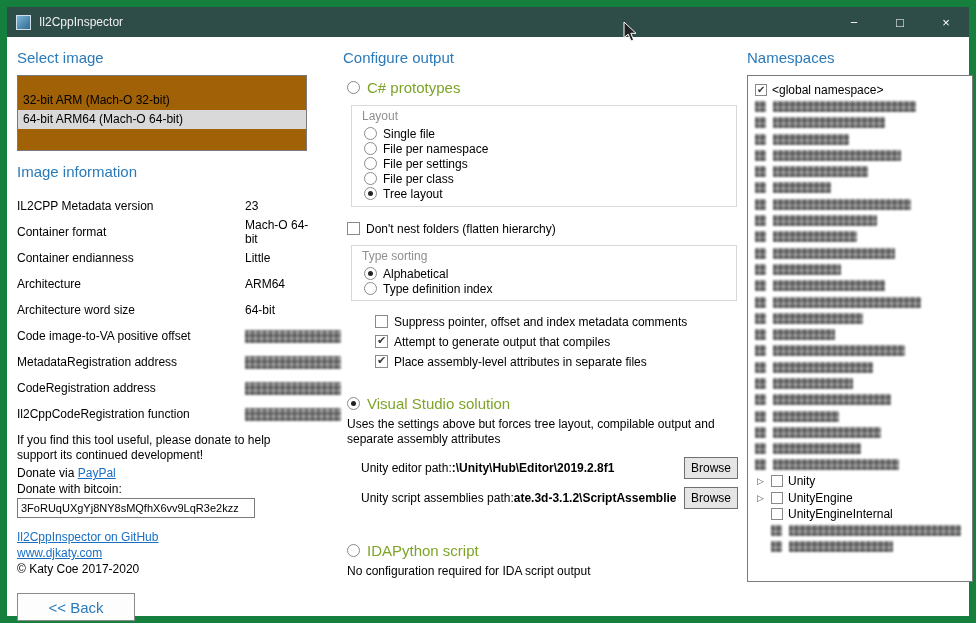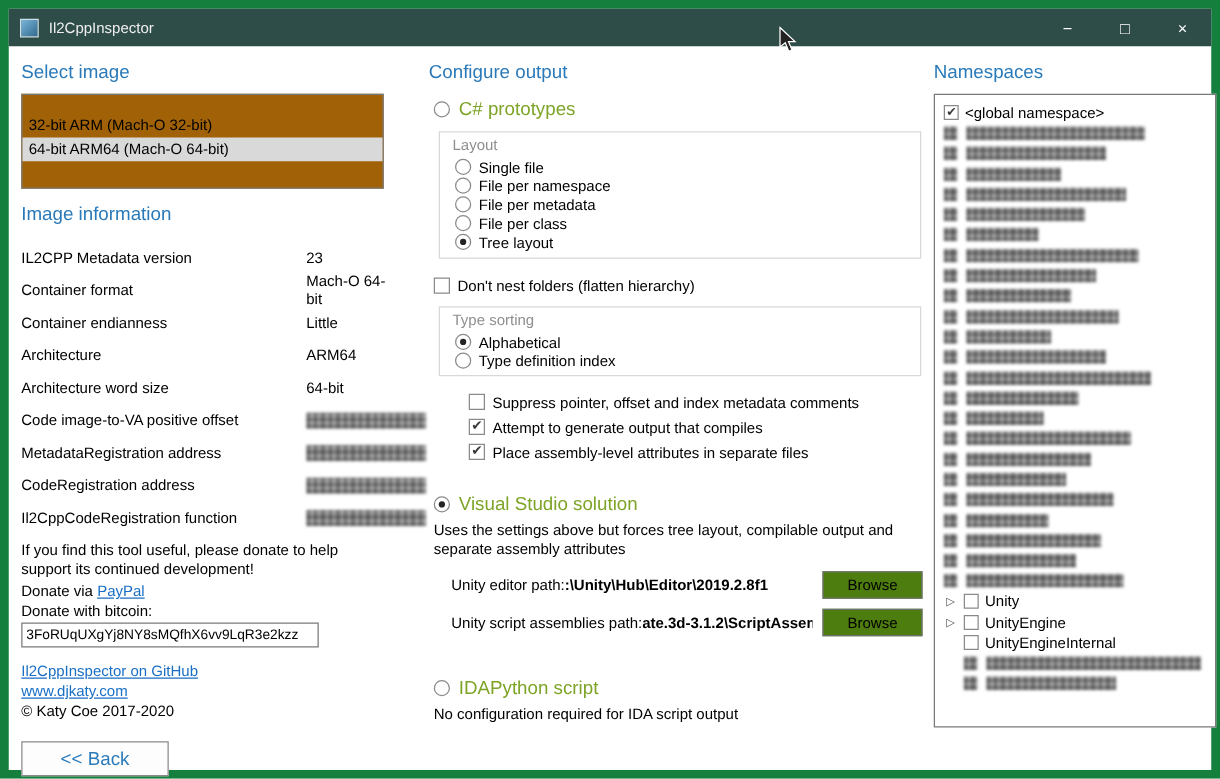--- a/index.html
+++ b/index.html
@@ -36,21 +36,21 @@
   .check[data-on="true"]::after{content:"✔";position:absolute;left:1px;top:-2px;font-size:11px;color:#3a3a3a;}
   .group{position:absolute;left:8px;width:386px;border:1px solid #d9d9d9;background:#fff;}
   .caption{position:absolute;top:3px;left:10px;font-size:12px;color:#8f8f8f;}
   .opts{position:absolute;top:20px;left:12px;right:10px;}
   .opt{display:flex;align-items:center;gap:6px;height:15px;font-size:12px;white-space:nowrap;}
   .abs{position:absolute;}
   .cbcol .opt{margin-bottom:5px;padding-left:28px;}
   .fields{left:18px;width:377px;}
   .field-row{display:flex;align-items:center;height:22px;margin-bottom:8px;font-size:12px;}
   .field-value{flex:1;text-align:left;margin-right:8px;white-space:nowrap;overflow:hidden;font-weight:bold;}
-  .browse-btn{width:80px;height:22px;background:#4d7c0f;border:1px solid #707070;display:flex;align-items:center;justify-content:center;font-size:12px;flex:none;cursor:pointer;}
+  .browse-btn{width:54px;height:22px;background:#e5e5e5;border:1px solid #707070;display:flex;align-items:center;justify-content:center;font-size:12px;flex:none;cursor:pointer;}
   .treebox{position:absolute;top:38px;left:0;width:226px;height:507px;border:1px solid #7a7a7a;padding:6px 0 0 7px;overflow:hidden;background:#fff;}
   .tree-row{display:flex;align-items:center;height:16.3px;gap:5px;}
   .expander{width:11px;font-size:9px;color:#555;text-align:center;flex:none;}
   .spacer{width:11px;flex:none;}
   .check.small{width:12px;height:12px;}
   .check.small[data-on="true"]::after{font-size:10px;top:-1px;left:1px;}
   .tree-label{font-size:12px;white-space:nowrap;}
   .redact{background:repeating-linear-gradient(90deg,#8f8f8f 0 3px,#c7c7c7 3px 6px),repeating-linear-gradient(0deg,#9b9b9b 0 3px,#d2d2d2 3px 6px);background-blend-mode:multiply;filter:blur(1.2px);border-radius:1px;display:inline-block;flex:none;}
   .cb-redact{width:11px;height:11px;}
   .txt-redact{height:11px;margin-left:2px;}
@@ -140,21 +140,21 @@
           <div class="opt">
             <div class="radio" data-on="false"></div>
             <div>Single file</div>
           </div>
           <div class="opt">
             <div class="radio" data-on="false"></div>
             <div>File per namespace</div>
           </div>
           <div class="opt">
             <div class="radio" data-on="false"></div>
-            <div>File per metadata</div>
+            <div>File per settings</div>
           </div>
           <div class="opt">
             <div class="radio" data-on="false"></div>
             <div>File per class</div>
           </div>
           <div class="opt">
             <div class="radio" data-on="true"></div>
             <div>Tree layout</div>
           </div>
         </div>

